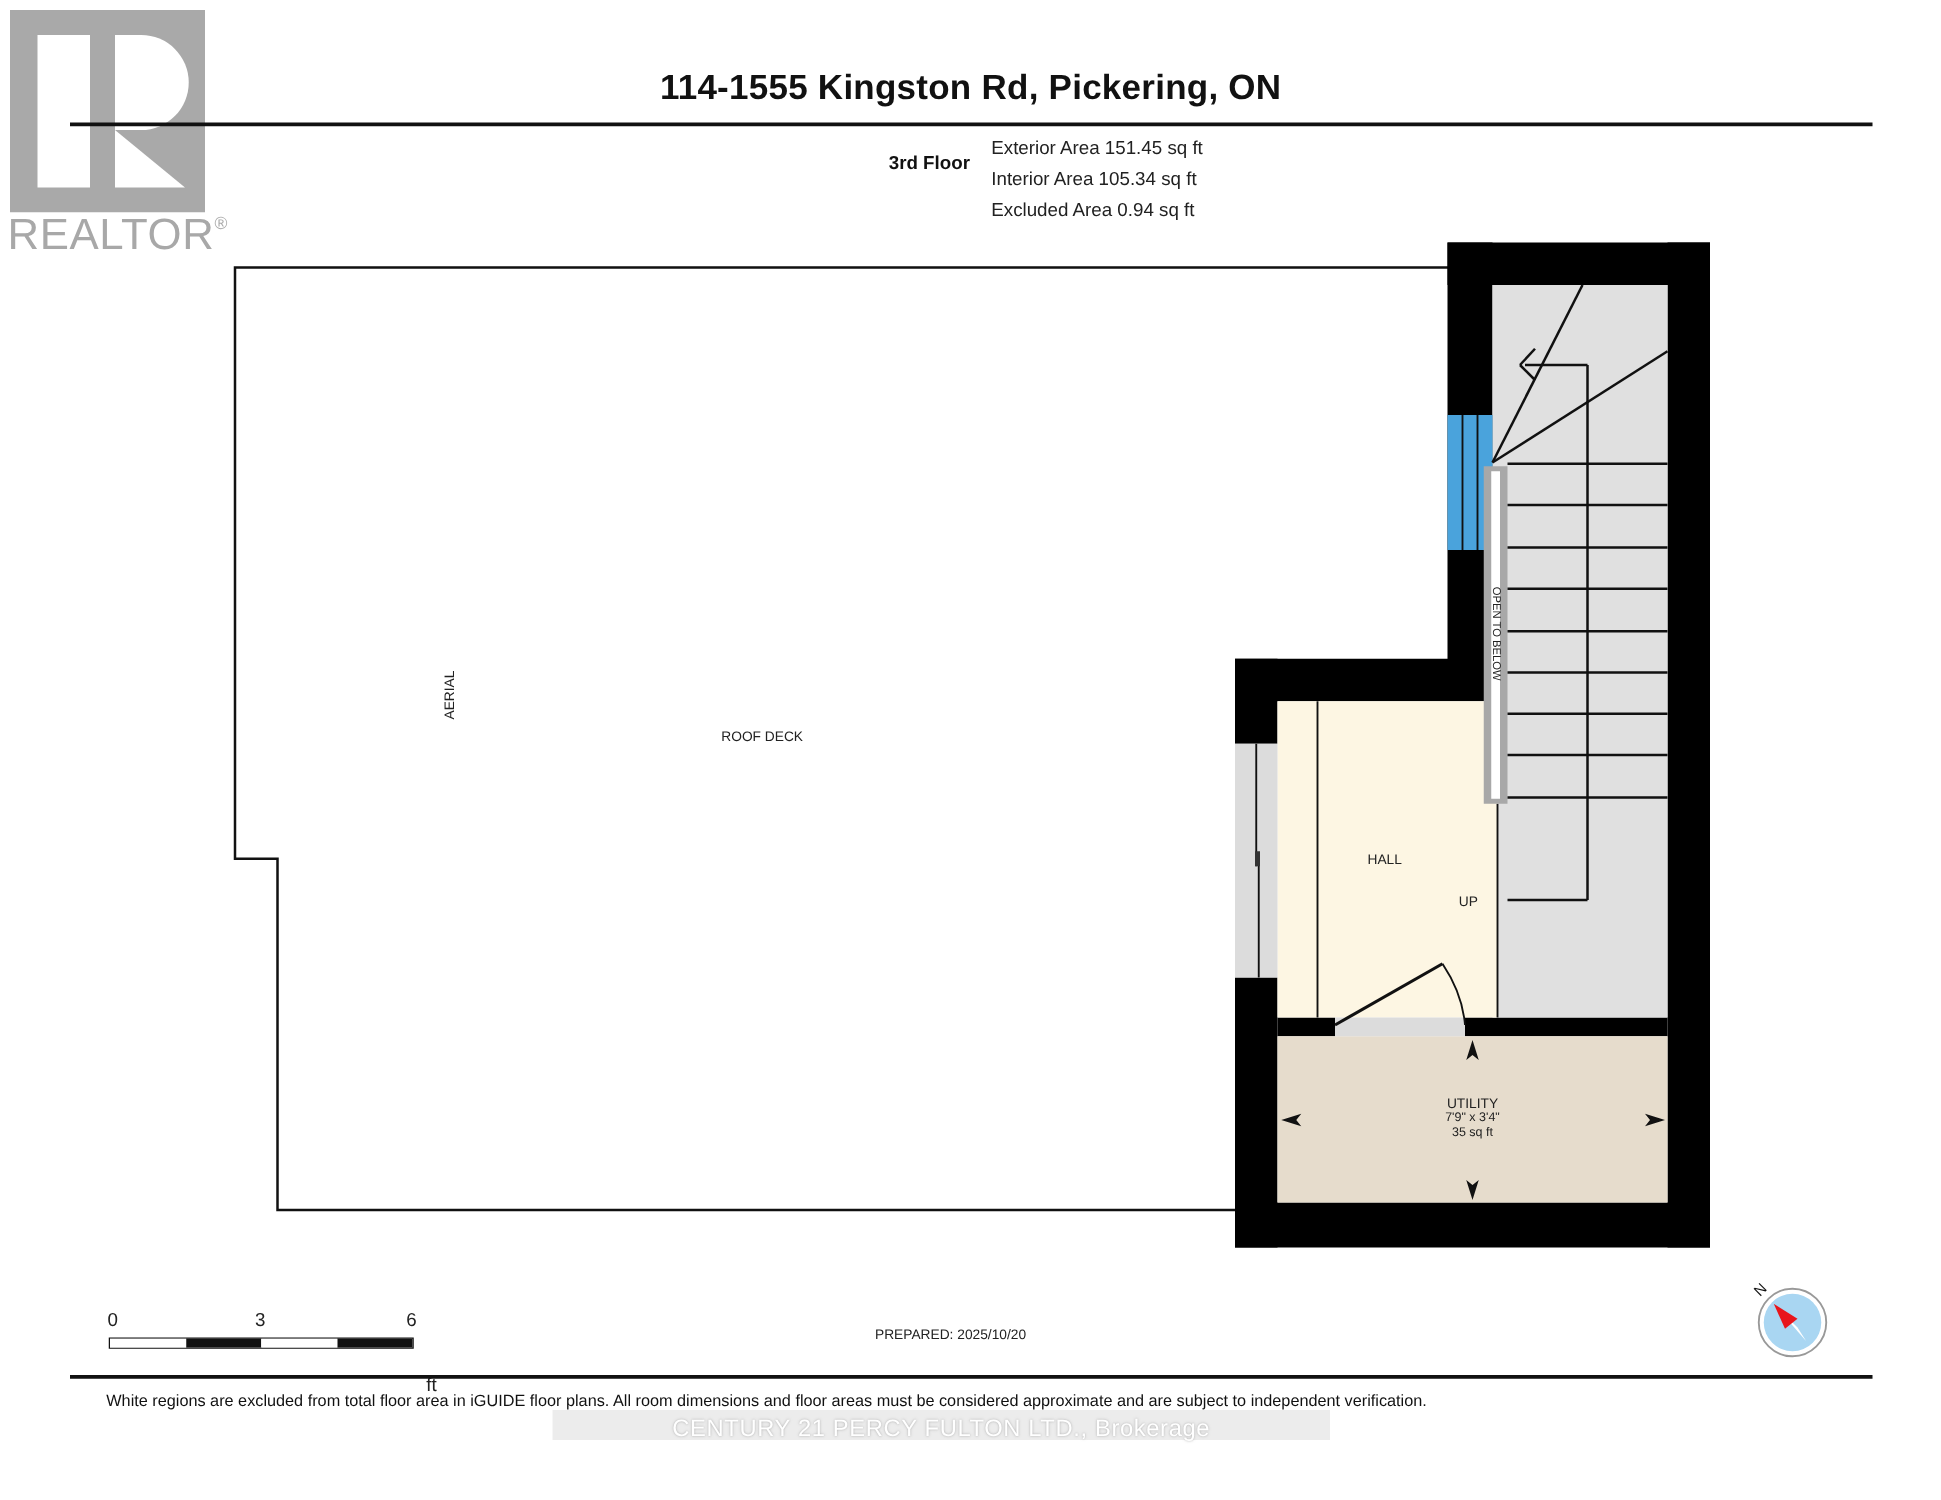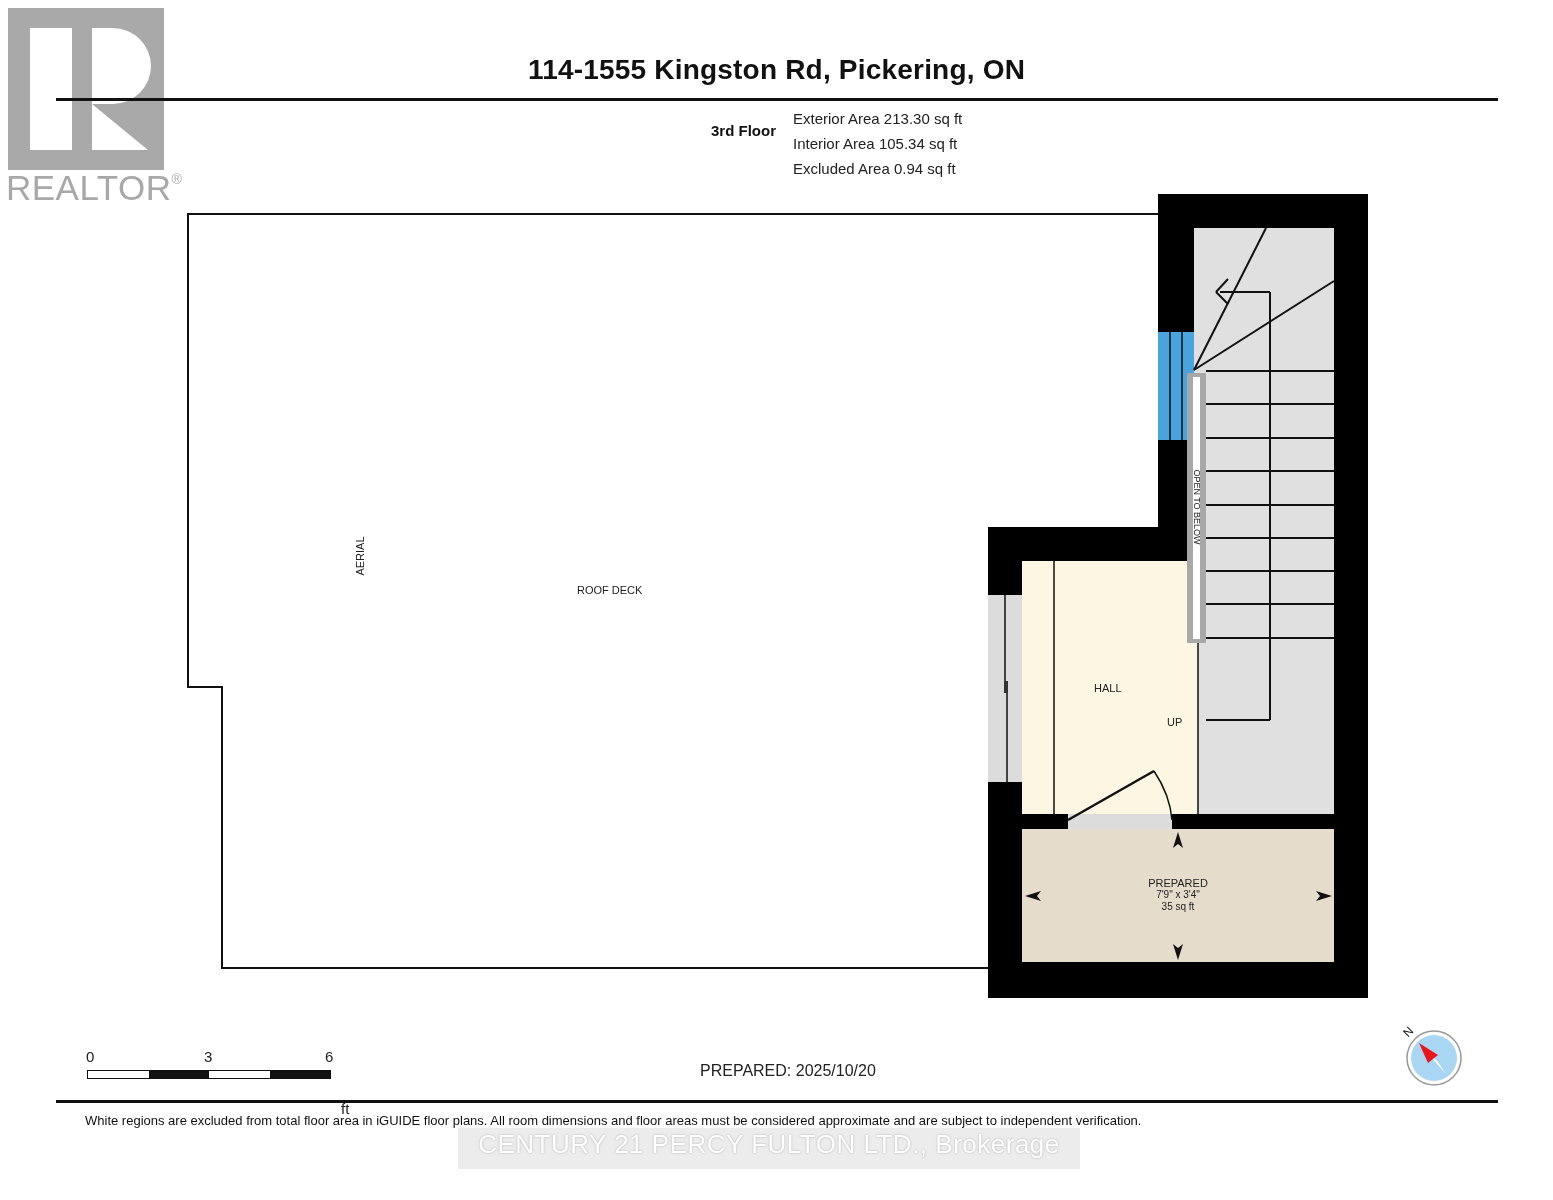--- a/index.html
+++ b/index.html
@@ -6,42 +6,42 @@
     body { width: 1553px; height: 1200px; position: relative; overflow: hidden; font-family: "Liberation Sans", sans-serif; color: #111; }
     .abs { position: absolute; }
     #title { left: 0; width: 1553px; top: 54px; text-align: center; font-size: 28px; font-weight: bold; color: #111; letter-spacing: 0.2px; }
     .hrule { position: absolute; left: 56px; width: 1442px; height: 3px; background: #111; }
     #floor-label { left: 640px; width: 136px; top: 110px; text-align: right; font-size: 15px; font-weight: bold; margin-top: 12px; }
     .area-line { left: 793px; font-size: 15px; color: #222; }
     #logo-text { left: 6px; top: 168px; font-size: 35px; color: #a8a8a8; letter-spacing: 0.5px; }
     #logo-text sup { font-size: 14px; vertical-align: 16px; }
     .room-label { font-size: 11px; color: #222; }
     #disclaimer { left: 61px; top: 1113px; font-size: 13px; color: #111; margin-left: 24px; }
-    #brokerage { left: 458px; top: 1128px; width: 622px; height: 41px; background: rgba(200,200,200,0.35); color: #fff; font-size: 26px; text-align: center; line-height: 32px; letter-spacing: 0.5px; text-shadow: 0 0 2px rgba(150,150,150,0.8); }
-    #prepared { left: 700px; top: 1062px; font-size: 16px; color: #222; }
+    #brokerage { left: 442px; top: 1128px; width: 622px; height: 24px; background: rgba(200,200,200,0.35); color: #fff; font-size: 19px; text-align: center; line-height: 32px; letter-spacing: 0.5px; text-shadow: 0 0 2px rgba(150,150,150,0.8); }
+    #prepared { left: 700px; top: 1062px; font-size: 11px; color: #222; }
     .scale-num { font-size: 15px; color: #222; }
   </style>
 </head>
 <body>
 
 <div class="abs" style="left:8px;top:8px;width:156px;height:162px;">
   <svg width="156" height="162" viewBox="0 0 156 162">
     <rect x="0" y="0" width="156" height="162" fill="#a9a9a9"></rect>
     <rect x="22" y="20" width="42" height="122" fill="#ffffff"></rect>
     <path d="M84 20 H105 A38 38 0 0 1 105 96 H84 Z" fill="#ffffff"></path>
     <path d="M84 96 L140 142 H84 Z" fill="#ffffff"></path>
   </svg>
 </div>
 <div id="logo-text" class="abs"><span>REALTOR</span><sup>®</sup></div>
 
 <div id="title" class="abs">114-1555 Kingston Rd, Pickering, ON</div>
 <div class="hrule" style="top:98px;"></div>
 
 <div id="floor-label" class="abs">3rd Floor</div>
-<div class="abs area-line" style="top:110px;">Exterior Area 213.30 sq ft</div>
+<div class="abs area-line" style="top:110px;">Exterior Area 151.45 sq ft</div>
 <div class="abs area-line" style="top:135px;">Interior Area 105.34 sq ft</div>
 <div class="abs area-line" style="top:160px;">Excluded Area 0.94 sq ft</div>
 
 <svg class="abs" style="left:0;top:0;" width="1553" height="1010" viewBox="0 0 1553 1010">
 
   <polyline points="1160,214 188,214 188,687 222,687 222,968 990,968" fill="none" stroke="#111" stroke-width="2"></polyline>
 
   <g>
     <rect x="1158" y="194" width="210" height="34" fill="#000"></rect>
     <rect x="1334" y="194" width="34" height="804" fill="#000"></rect>
@@ -110,21 +110,21 @@
     <polygon points="1332,896 1316,891 1320,896 1316,901"></polygon>
   </g>
 </svg>
 
 <div class="abs room-label" style="left:330px;top:550px;transform:rotate(-90deg);transform-origin:center;width:60px;text-align:center;">AERIAL</div>
 <div class="abs room-label" style="left:577px;top:584px;">ROOF DECK</div>
 <div class="abs room-label" style="left:1094px;top:682px;">HALL</div>
 <div class="abs room-label" style="left:1167px;top:716px;">UP</div>
 <div class="abs room-label" style="left:1147px;top:502px;width:100px;text-align:center;font-size:9px;transform:rotate(90deg);transform-origin:center;">OPEN TO BELOW</div>
 <div class="abs room-label" style="left:1128px;top:877px;width:100px;text-align:center;line-height:12px;">
-  <div>PREPARED</div>
+  <div>UTILITY</div>
   <div style="font-size:10px;">7'9" x 3'4"</div>
   <div style="font-size:10px;">35 sq ft</div>
 </div>
 
 <div class="abs" style="left:86px;top:1048px;width:270px;height:40px;">
   <span class="abs scale-num" style="left:0;top:0;">0</span>
   <span class="abs scale-num" style="left:118px;top:0;">3</span>
   <span class="abs scale-num" style="left:239px;top:0;">6</span>
   <div class="abs" style="left:1px;top:22px;width:242px;height:7px;border:1px solid #111;display:flex;">
     <div style="flex:1;background:#fff;"></div>

